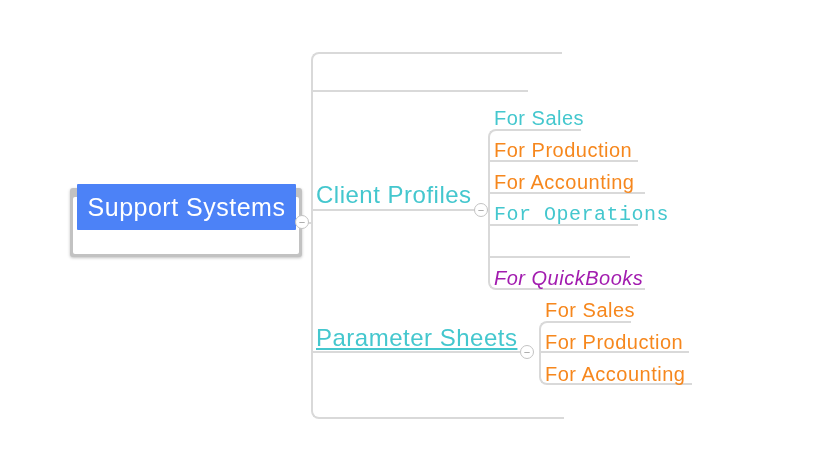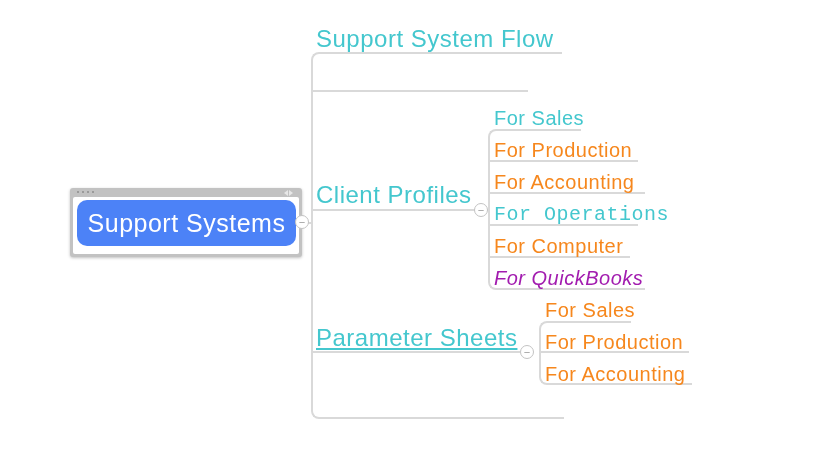--- a/index.html
+++ b/index.html
@@ -16,22 +16,22 @@
 
   
   .chrome{position:absolute;left:70px;top:188px;width:232px;height:69px;background:var(--chrome);
           border-radius:3px;box-shadow:0 1px 3px rgba(0,0,0,.25);}
   .chrome-inner{position:absolute;left:73px;top:197px;width:226px;height:57px;background:#ffffff;border-radius:2px;}
   .dots{position:absolute;left:77px;top:191px;display:flex;gap:3px;}
   .dots i{width:2px;height:2px;background:#8d8d8d;border-radius:50%;display:block;}
   .arrows{position:absolute;left:284px;top:190px;display:flex;gap:1px;align-items:center;}
   .tri-l{width:0;height:0;border-top:3px solid transparent;border-bottom:3px solid transparent;border-right:4px solid #e8e8e8;}
   .tri-r{width:0;height:0;border-top:3px solid transparent;border-bottom:3px solid transparent;border-left:4px solid #e8e8e8;}
-  .rootnode{position:absolute;left:77px;top:200px;width:219px;height:46px;background:var(--blue);
-            border-radius:10px;display:flex;align-items:center;justify-content:center;
+  .rootnode{position:absolute;left:77px;top:184px;width:219px;height:46px;background:var(--blue);
+            border-radius:1px;display:flex;align-items:center;justify-content:center;
             color:#fff;font-size:25px;letter-spacing:.5px;cursor:default;}
 
   
   .collapse{position:absolute;width:14px;height:14px;border-radius:50%;background:#fff;
             border:1px solid #c3c3c3;color:#9a9a9a;font-size:11px;line-height:12px;
             text-align:center;z-index:5;box-sizing:border-box;cursor:pointer;}
 
   
   .lbl{position:absolute;white-space:nowrap;letter-spacing:.5px;cursor:default;}
   .lbl-main{font-size:24px;}
@@ -79,31 +79,29 @@
   <div class="arrows">
     <span class="tri-l"></span>
     <span class="tri-r"></span>
   </div>
   <div class="chrome-inner"></div>
   <div class="rootnode">
     <span>Support Systems</span>
   </div>
   <div class="collapse" style="left:295px;top:215px;">−</div>
 
-  <div class="lbl lbl-main" style="left: 316px; top: 25px; color: rgb(68, 199, 206);">Support System Flow</div>
   <div class="lbl lbl-main" style="left: 316px; top: 181px; color: rgb(68, 199, 206);">Client Profiles</div>
   <div class="lbl lbl-main" style="left: 316px; top: 324px; color: rgb(68, 199, 206); text-decoration: underline;">Parameter Sheets</div>
 
   <div class="collapse" style="left:474px;top:203px;">−</div>
   <div class="collapse" style="left:520px;top:345px;">−</div>
 
   <div class="lbl lbl-sub" style="left: 494px; top: 107px; color: rgb(68, 199, 206);">For Sales</div>
   <div class="lbl lbl-sub" style="left: 494px; top: 139px; color: rgb(246, 135, 29);">For Production</div>
   <div class="lbl lbl-sub" style="left: 494px; top: 171px; color: rgb(246, 135, 29);">For Accounting</div>
   <div class="lbl lbl-sub" style="left: 494px; top: 203px; color: rgb(68, 199, 206); font-family: Liberation Mono, monospace;">For Operations</div>
-  <div class="lbl lbl-sub" style="left: 494px; top: 235px; color: rgb(246, 135, 29);">For Computer</div>
   <div class="lbl lbl-sub" style="left: 494px; top: 267px; color: #a21caf; font-style: italic;">For QuickBooks</div>
 
   <div class="lbl lbl-sub" style="left: 545px; top: 299px; color: rgb(246, 135, 29);">For Sales</div>
   <div class="lbl lbl-sub" style="left: 545px; top: 331px; color: rgb(246, 135, 29);">For Production</div>
   <div class="lbl lbl-sub" style="left: 545px; top: 363px; color: rgb(246, 135, 29);">For Accounting</div>
 
 </div>
 
 </body></html>

